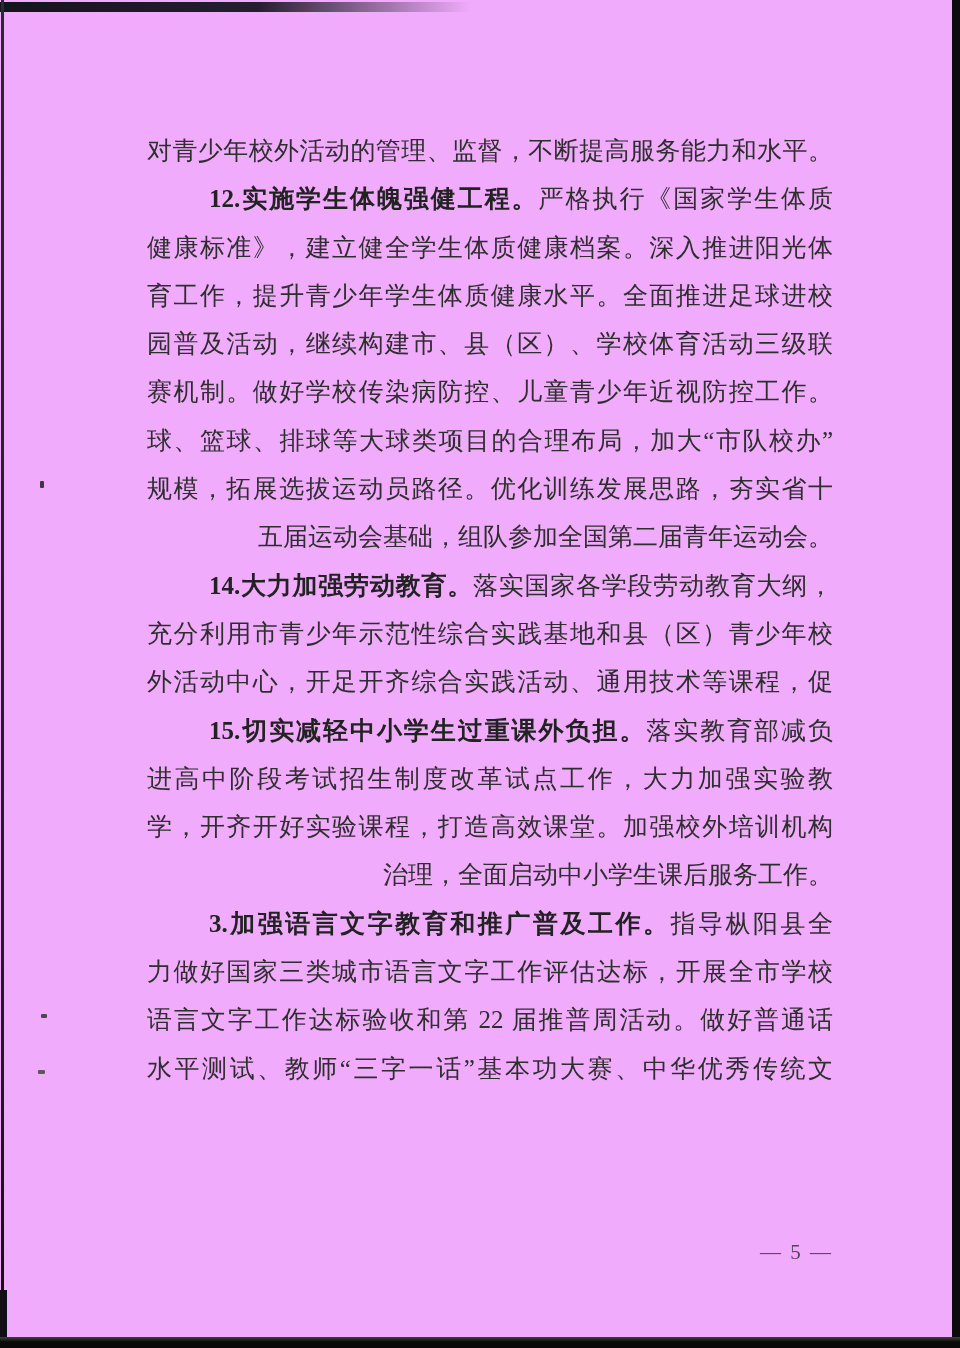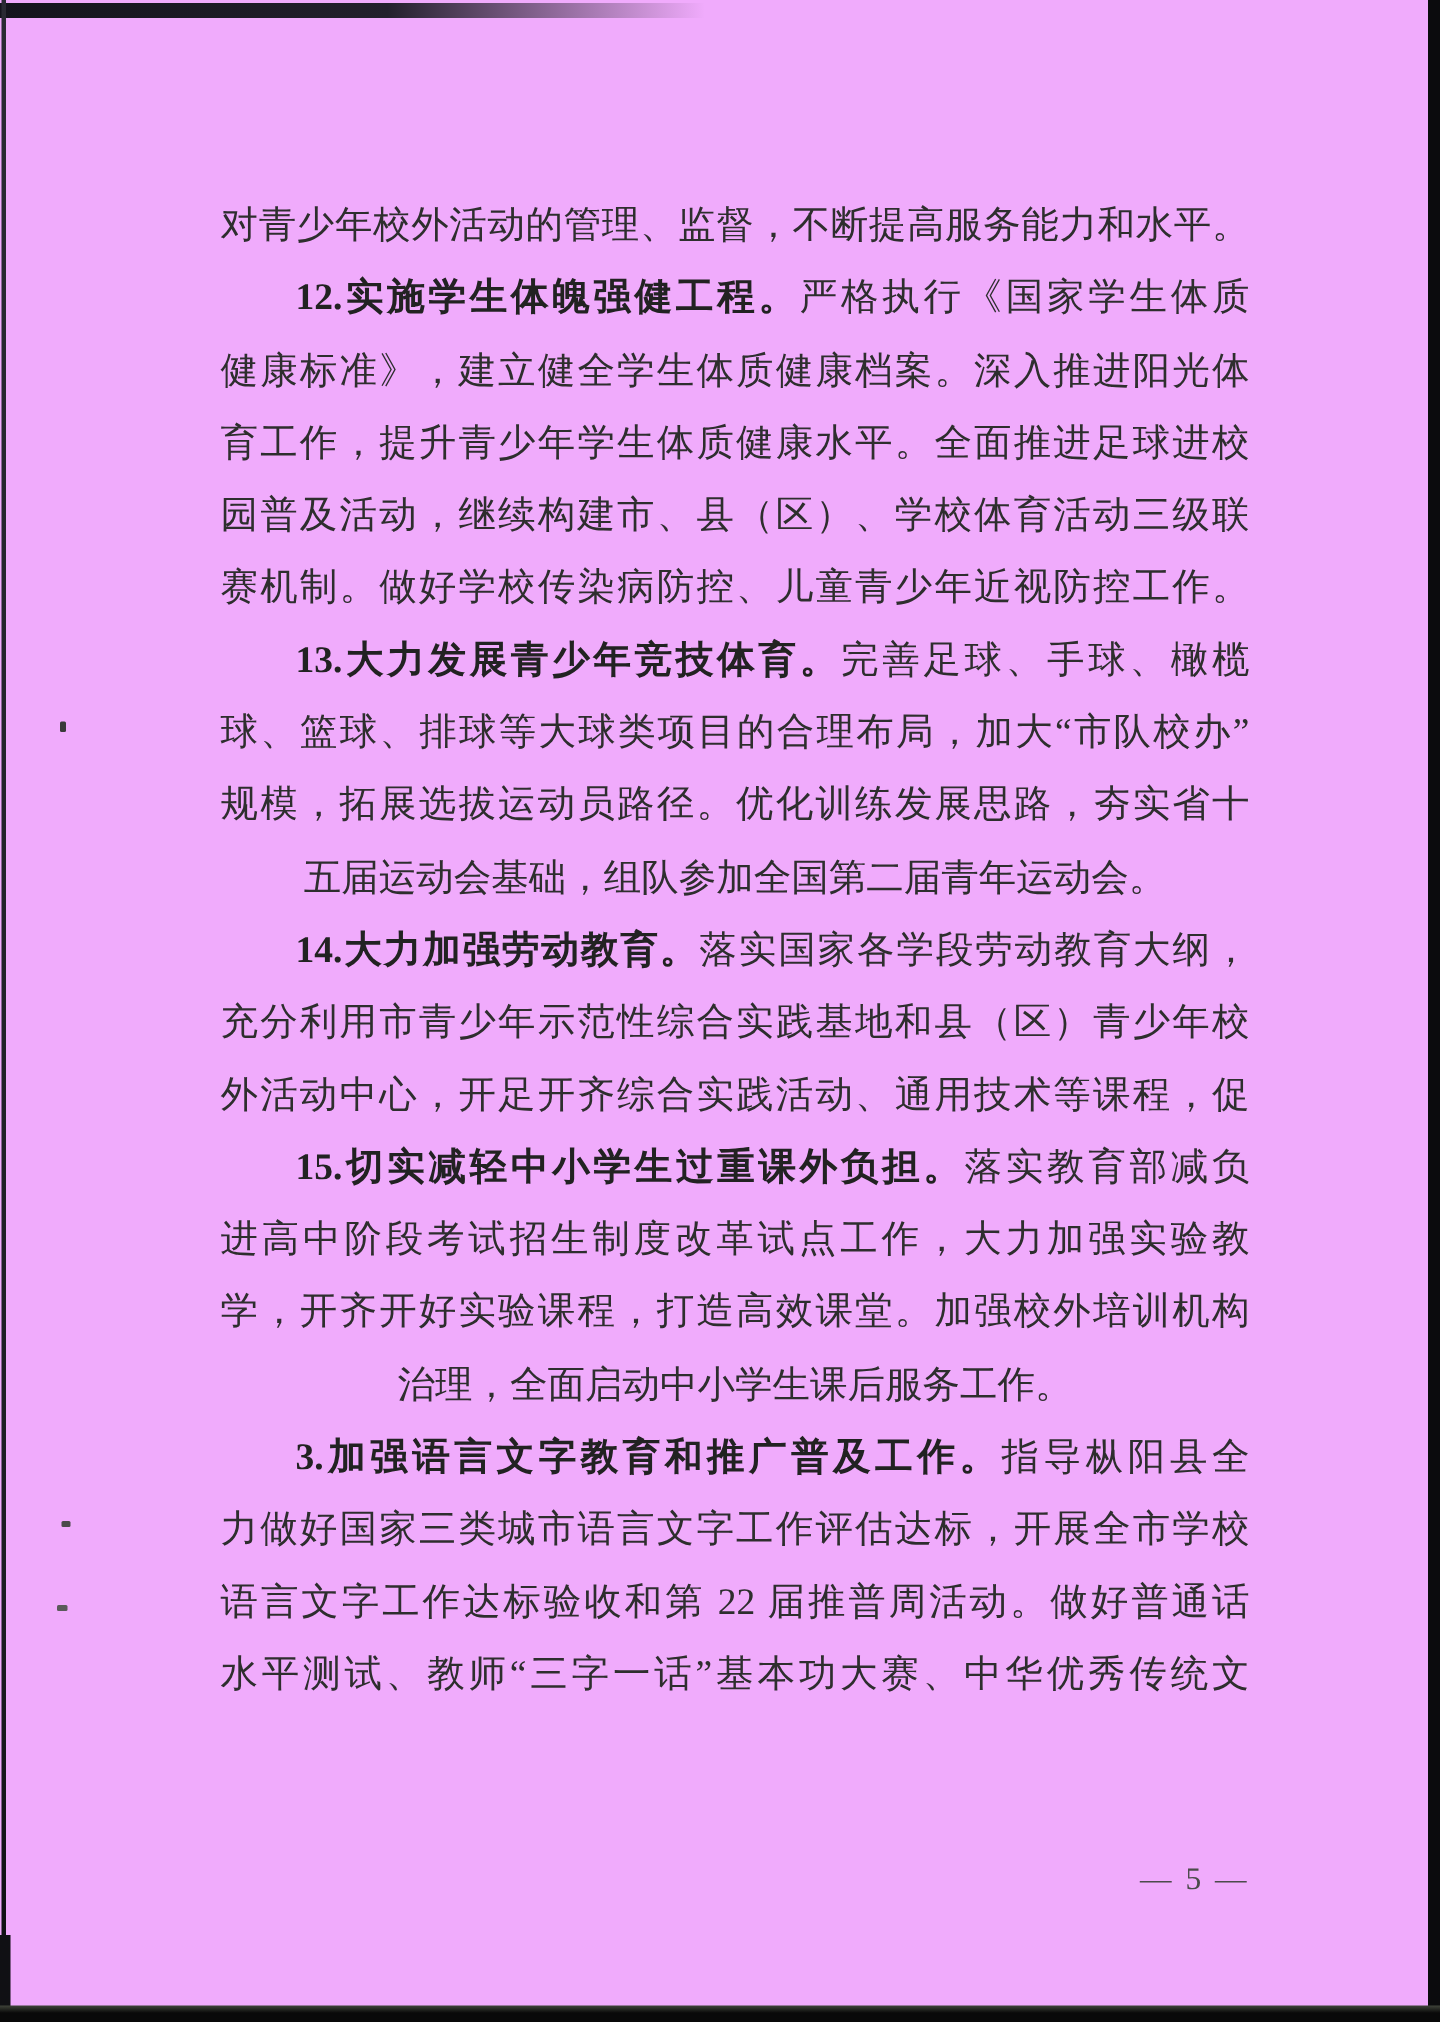--- a/index.html
+++ b/index.html
@@ -6,24 +6,24 @@
   .page {
     position:relative; width:960px; height:1348px;
     background:#f0abfc; overflow:hidden;
     font-family:"Liberation Serif", serif;
     text-decoration:underline;
   }
   .text-block {
     position:absolute; left:147px; top:127px; width:686px;
     font-size:25px; line-height:48.3px; color:#2e2e2e;
   }
-  .line { white-space:normal; text-align:center; }
+  .line { white-space:normal; text-align:right; }
   .line.flush { text-align:justify; text-align-last:justify; }
   .line.indent { padding-left:50px; }
-  .head { font-weight:700; color:#222; }
+  .head { font-weight:700; color:#222;margin-left:12px; }
   .page-number {
     position:absolute; right:127px; top:1240px;
     font-size:21px; letter-spacing:2px; color:#4b4b4b;
   }
   
   .edge-top {
     position:absolute; left:0; top:2px; width:470px; height:10px;
     background:linear-gradient(to right, #14141c 0%, #23202c 55%, rgba(40,36,52,0) 100%);
   }
   .edge-left {
@@ -60,21 +60,20 @@
   <div class="speck speck-2"></div>
   <div class="speck speck-3"></div>
 
   <div class="text-block" id="text-block">
       <div class="line flush"><span>对青少年校外活动的管理、监督，不断提高服务能力和水平。</span></div>
       <div class="line indent flush"><span class="head">12.实施学生体魄强健工程。</span><span>严格执行《国家学生体质</span></div>
       <div class="line flush"><span>健康标准》，建立健全学生体质健康档案。深入推进阳光体</span></div>
       <div class="line flush"><span>育工作，提升青少年学生体质健康水平。全面推进足球进校</span></div>
       <div class="line flush"><span>园普及活动，继续构建市、县（区）、学校体育活动三级联</span></div>
       <div class="line flush"><span>赛机制。做好学校传染病防控、儿童青少年近视防控工作。</span></div>
-      <div class="line indent flush"><span class="head">13.大力发展青少年竞技体育。</span><span>完善足球、手球、橄榄</span></div>
       <div class="line flush"><span>球、篮球、排球等大球类项目的合理布局，加大“市队校办”</span></div>
       <div class="line flush"><span>规模，拓展选拔运动员路径。优化训练发展思路，夯实省十</span></div>
       <div class="line"><span>五届运动会基础，组队参加全国第二届青年运动会。</span></div>
       <div class="line indent flush"><span class="head">14.大力加强劳动教育。</span><span>落实国家各学段劳动教育大纲，</span></div>
       <div class="line flush"><span>充分利用市青少年示范性综合实践基地和县（区）青少年校</span></div>
       <div class="line flush"><span>外活动中心，开足开齐综合实践活动、通用技术等课程，促</span></div>
       <div class="line indent flush"><span class="head">15.切实减轻中小学生过重课外负担。</span><span>落实教育部减负</span></div>
       <div class="line flush"><span>进高中阶段考试招生制度改革试点工作，大力加强实验教</span></div>
       <div class="line flush"><span>学，开齐开好实验课程，打造高效课堂。加强校外培训机构</span></div>
       <div class="line"><span>治理，全面启动中小学生课后服务工作。</span></div>

